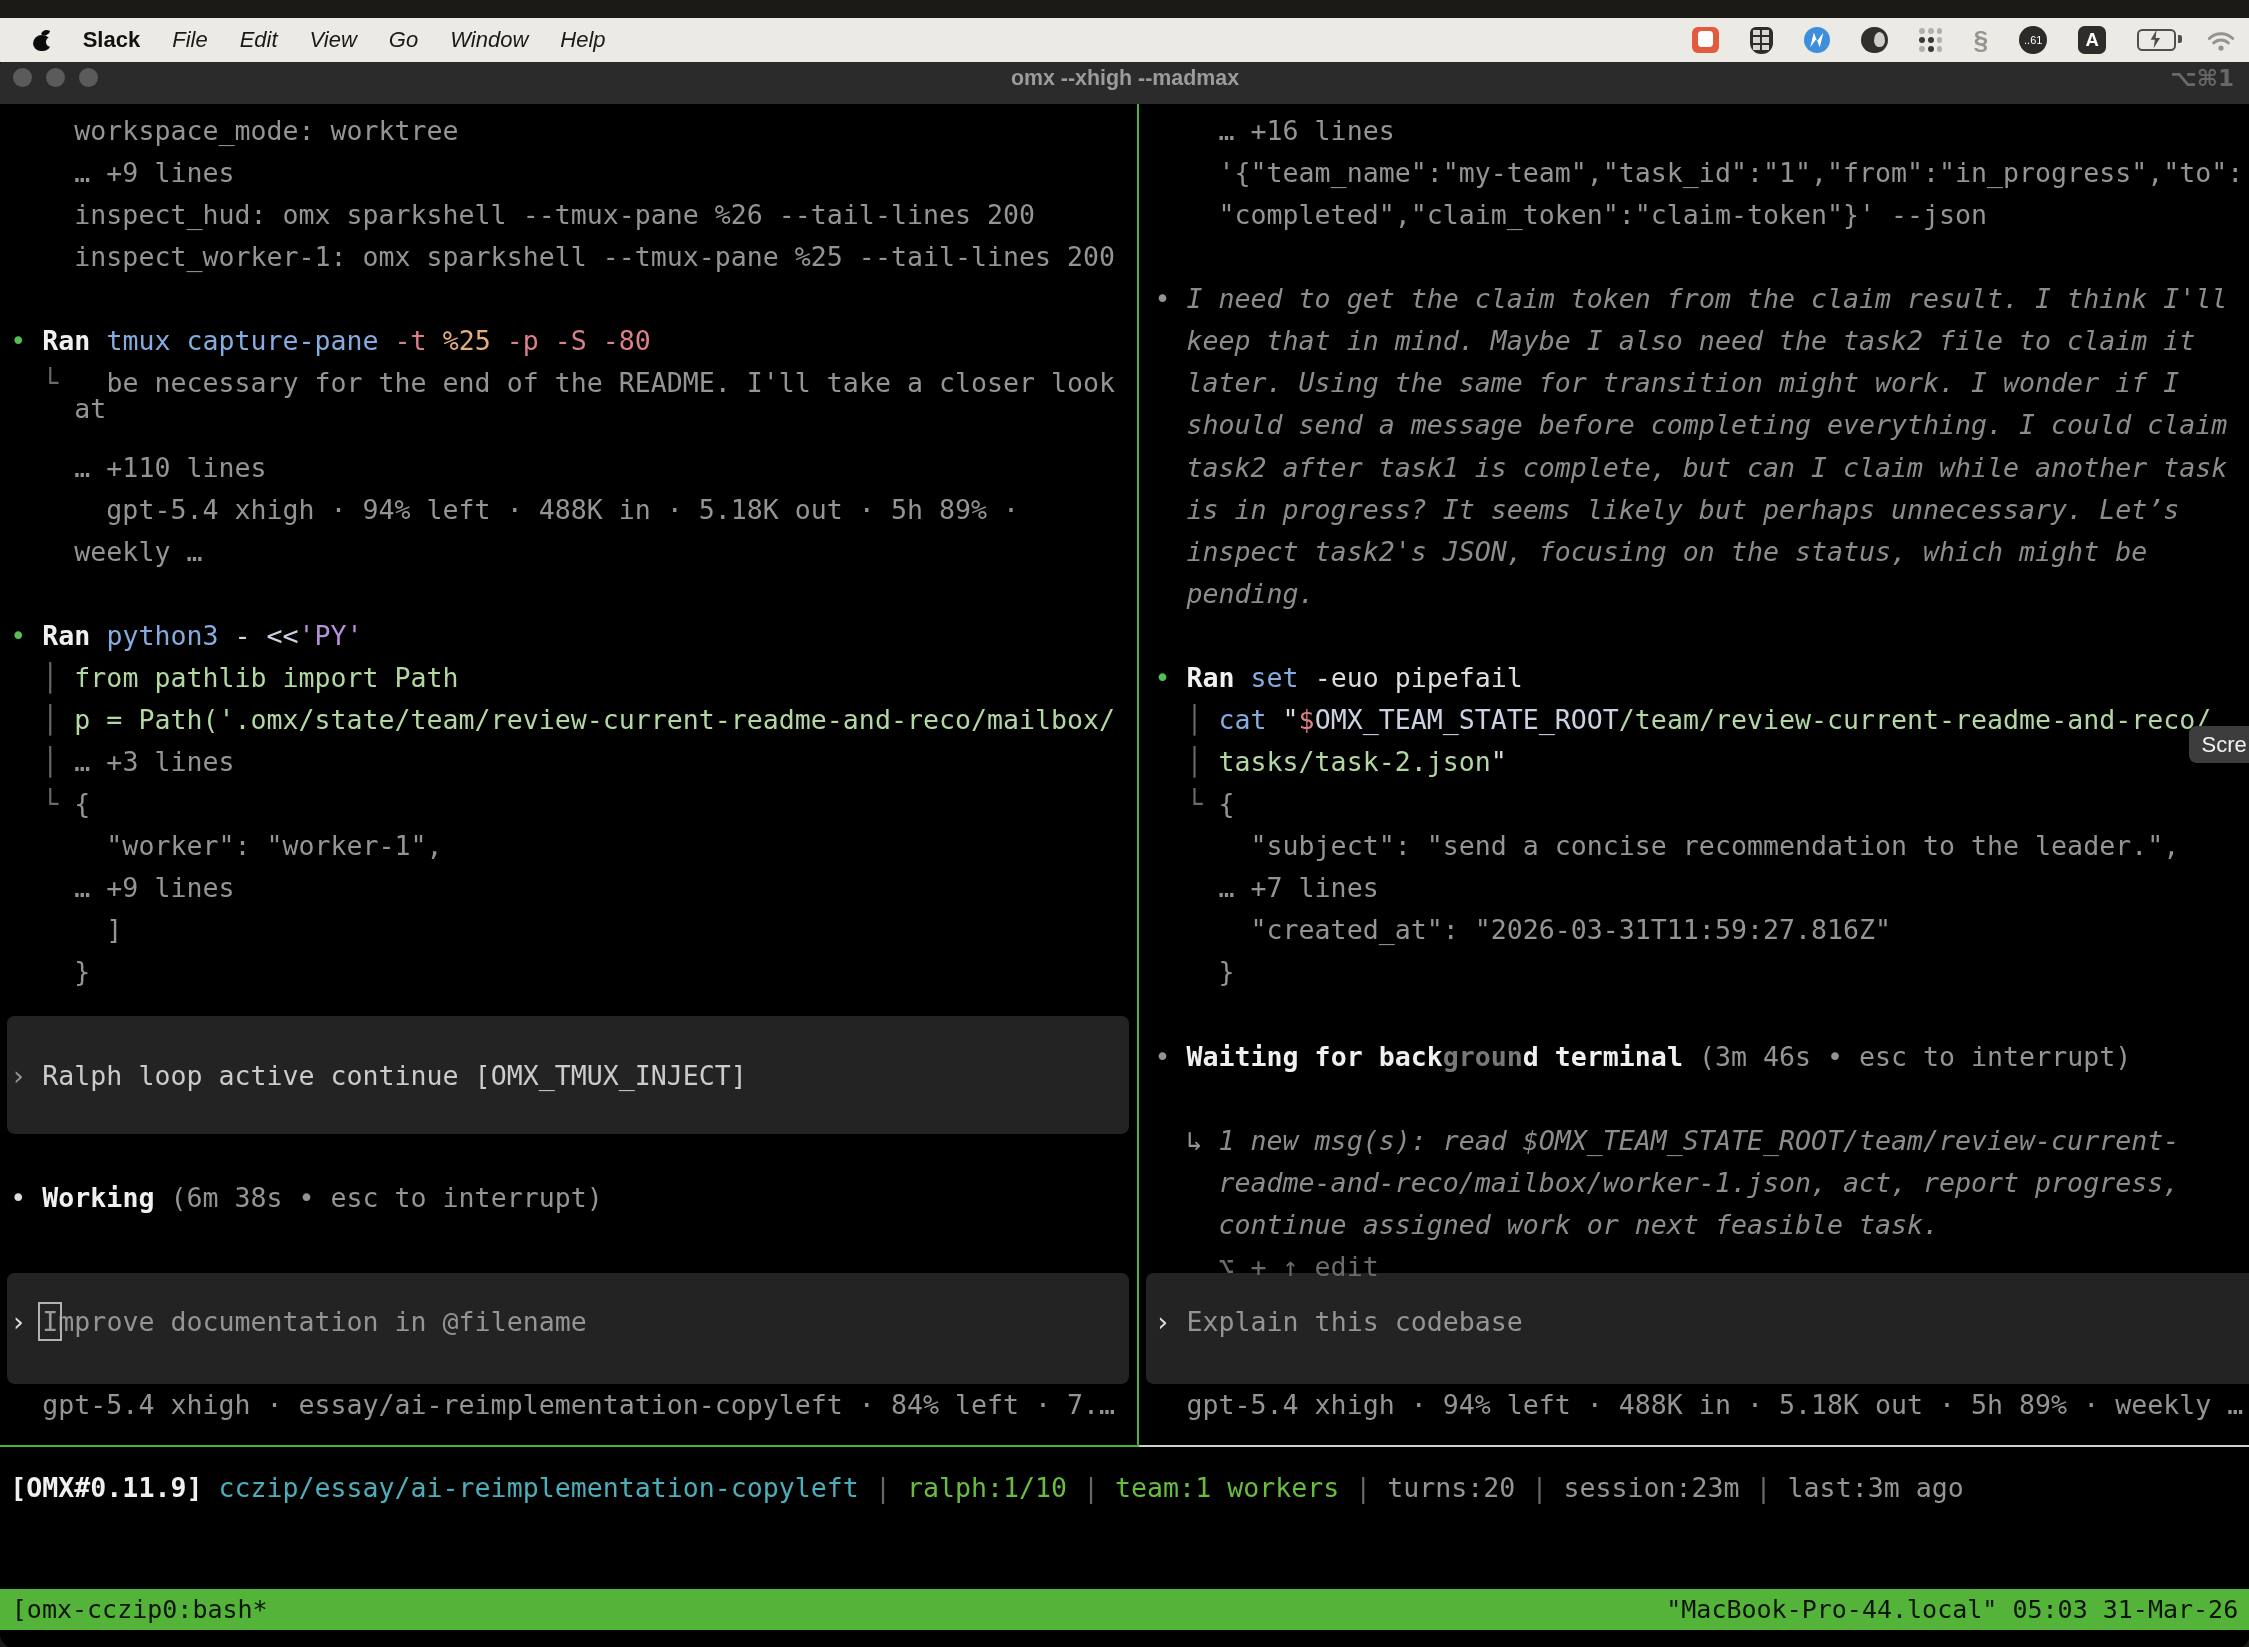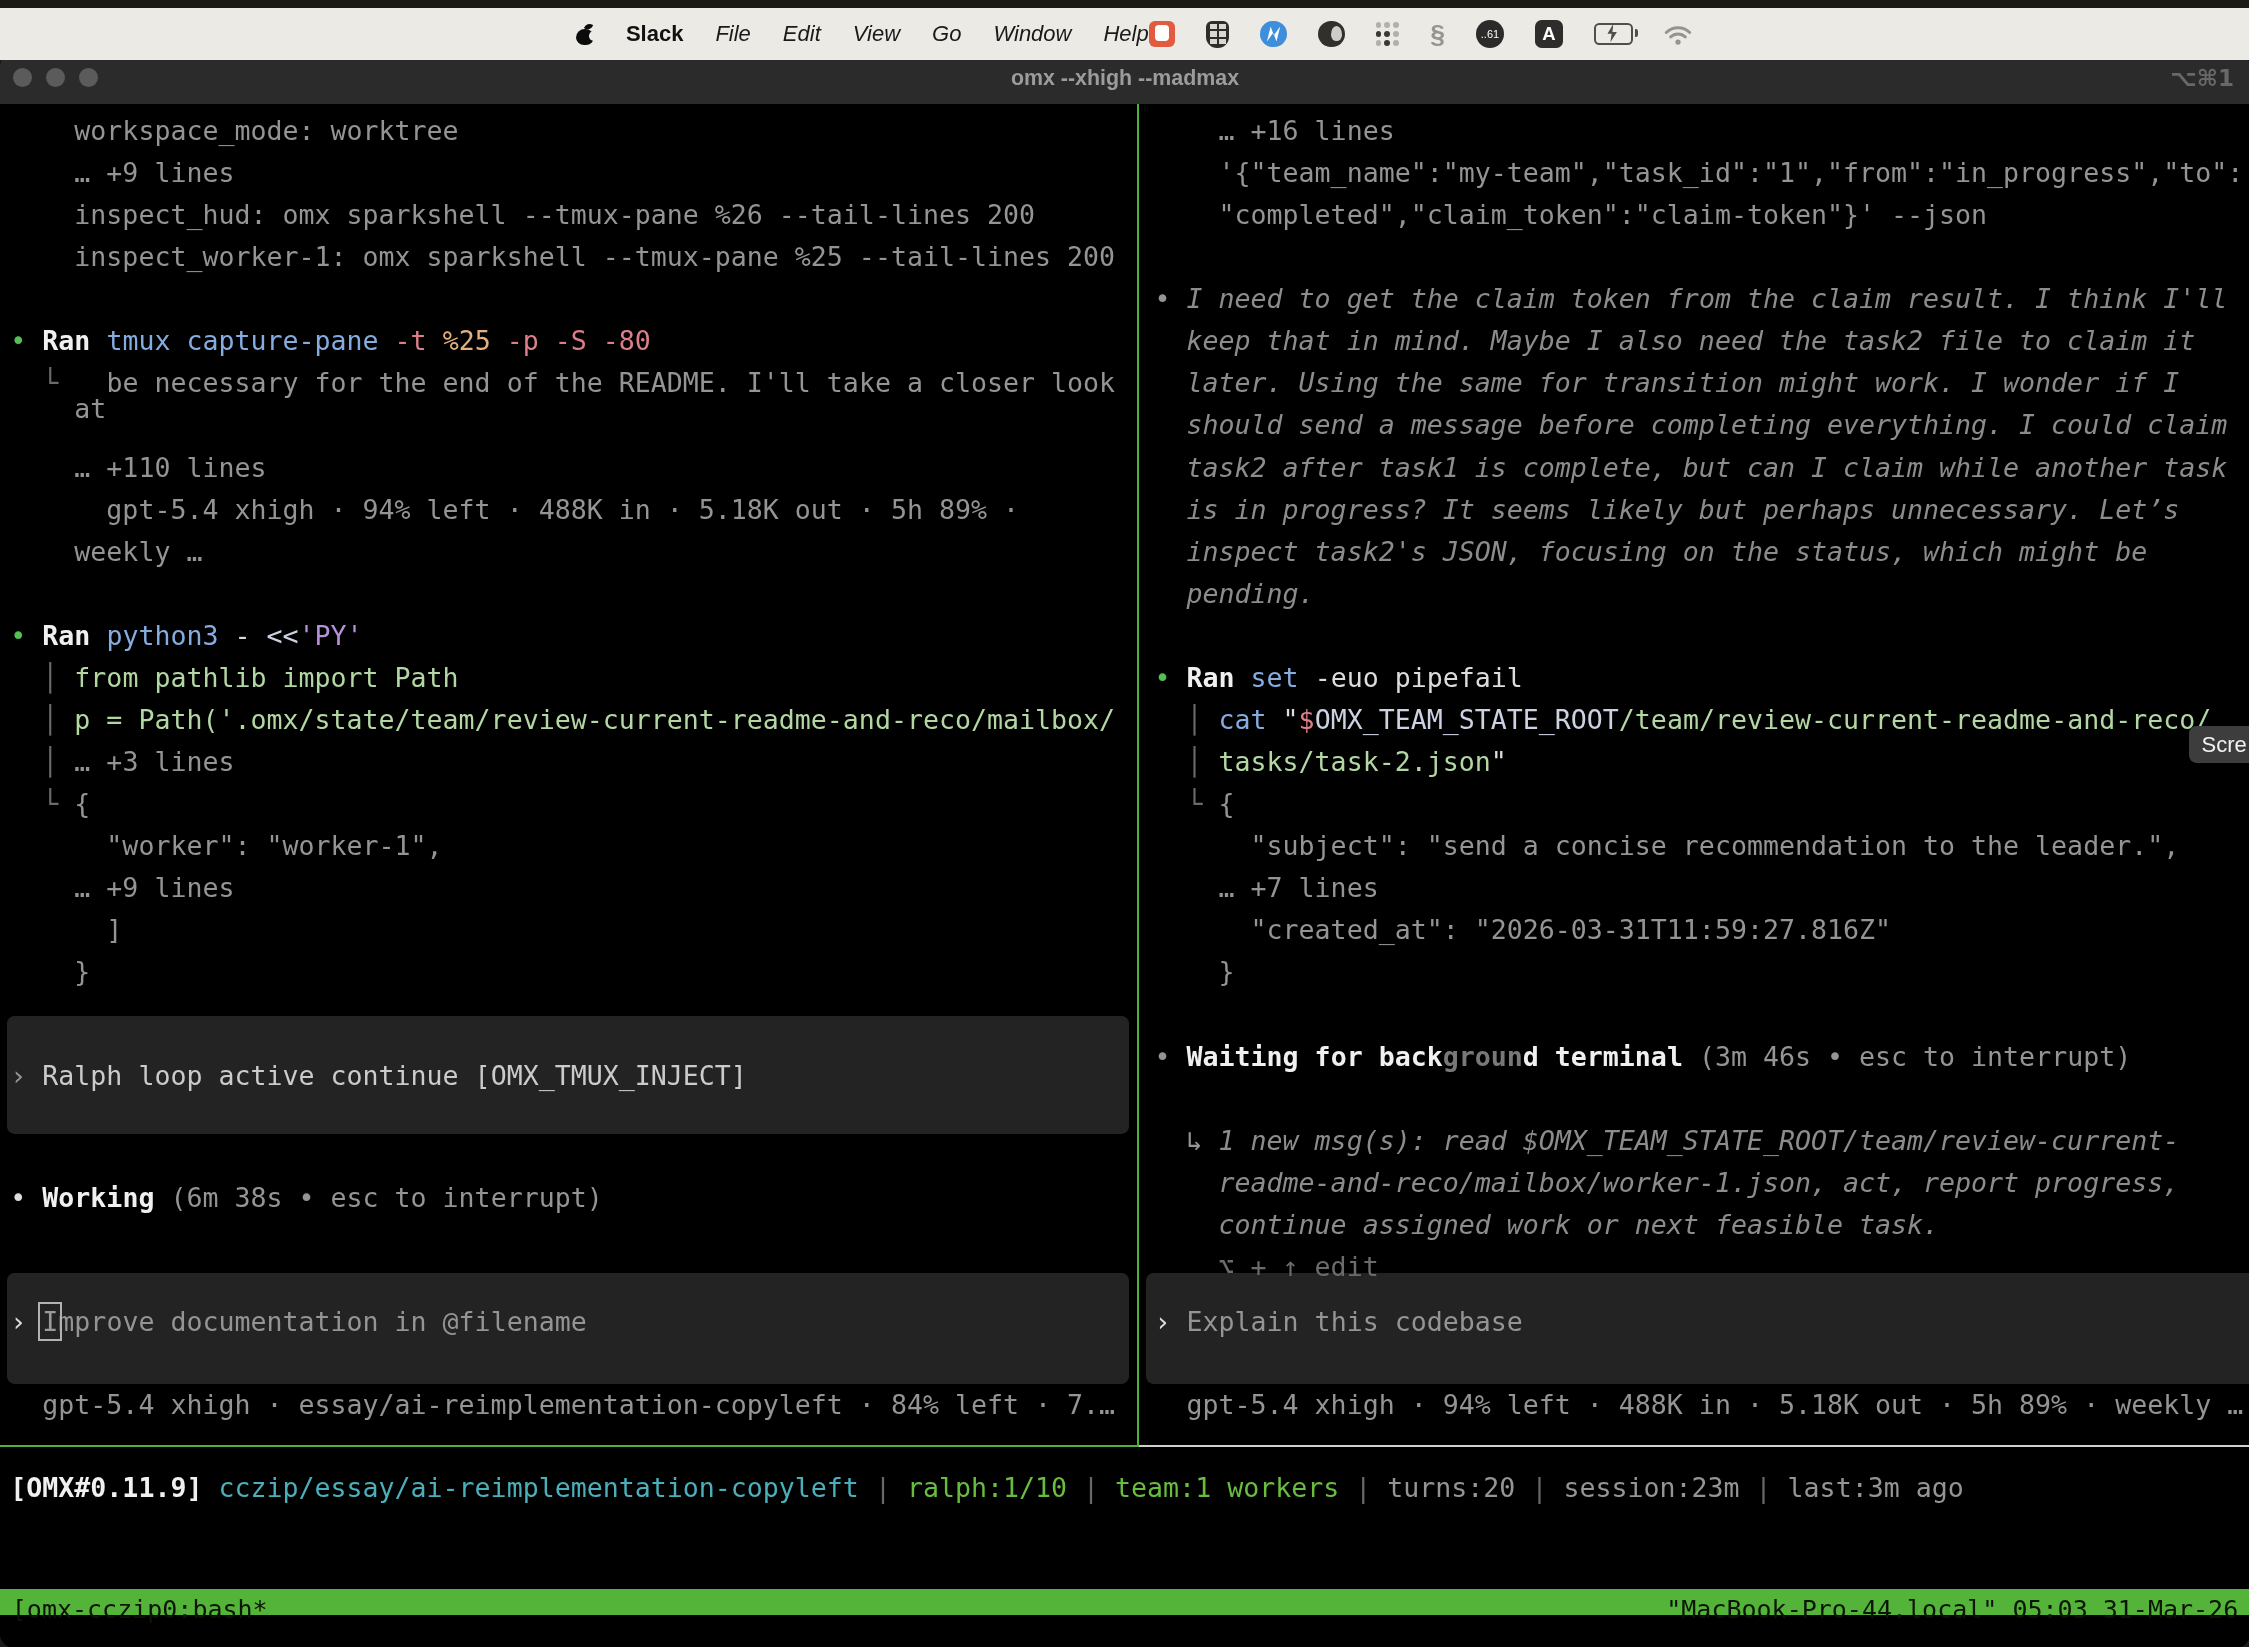--- a/index.html
+++ b/index.html
@@ -1,22 +1,22 @@
 <!DOCTYPE html>
 <html style="font-size:11.8px"><head>
 <meta charset="utf-8">
 <style>
   html,body{margin:0;padding:0;}
   body{
     width:2250px;height:1648px;position:relative;overflow:hidden;
     background:#1b1a16;font-family:"Liberation Sans",sans-serif;
   }
   
-  .menubar{position:absolute;top:8px;left:0;right:0;height:52px;background:#eceae4;
-    display:flex;justify-content:center;align-items:center;z-index:10;}
+  .menubar{position:absolute;top:18px;left:0;right:0;height:44px;background:#eceae4;
+    display:flex;justify-content:space-between;align-items:center;z-index:10;}
   .mb-left{display:flex;align-items:center;gap:32px;padding-left:33px;}
   .menu-app{font-size:22px;font-weight:bold;color:#111;}
   .mb-menus{display:flex;gap:32px;font-style:italic;}
   .menu-item{font-size:22px;color:#1a1a1a;}
   .mb-right{display:flex;align-items:center;gap:31px;padding-right:14.8px;}
   .apple-logo{position:relative;width:17.7px;height:21.4px;display:inline-block;}
   .apple-logo::before{content:'';position:absolute;left:0;bottom:0;width:17.7px;height:15.5px;
     background:#0b0b0b;border-radius:50% 50% 46% 46% / 55% 55% 48% 48%;}
   .apple-logo .leaf{position:absolute;left:8.9px;top:0;width:6.6px;height:7.4px;background:#0b0b0b;
     border-radius:90% 10% 90% 10%;transform:rotate(28deg);}
@@ -72,21 +72,21 @@
   .panel.linput{left:7.4px;top:1169px;width:1122px;height:111px;}
   .panel.rinput{left:7.4px;top:1169px;width:1152px;height:111px;}
   .v-divider{position:absolute;left:1137px;top:0;width:2.2px;height:1343px;background:#4cb238;z-index:3;}
   .h-border{position:absolute;top:1341px;height:2.2px;z-index:3;}
   .h-left{left:0;width:1139px;background:#4cb238;}
   .h-right{left:1139px;right:0;background:#d0d0d0;}
   .status-row{left:10.3px;top:1363px;z-index:3;}
   .tooltip{position:absolute;left:2189px;top:622px;width:68px;height:37px;background:#3d3d3d;
     border-radius:7.4px 0 0 7.4px;color:#f2f2f2;font-size:22px;line-height:37px;padding-left:12.5px;
     box-sizing:border-box;z-index:6;font-family:"Liberation Sans",sans-serif;}
-  .tmuxbar{position:absolute;top:1485px;left:0;right:0;height:26px;background:#54b339;
+  .tmuxbar{position:absolute;top:1485px;left:0;right:0;height:41px;background:#54b339;
     color:#0c1507;display:flex;justify-content:space-between;padding:0 11.8px;box-sizing:border-box;
     font-family:"DejaVu Sans Mono","DejaVu Sans",monospace;font-size:25px;line-height:41px;z-index:4;}
   
   .c-dim{color:#949494;}
   .c-dim2{color:#6b6b6b;}
   .c-dimi{color:#8c8c8c;font-style:italic;}
   .c-midgray{color:#cbcbcb;}
   .c-bright{color:#f0f0f0;font-weight:bold;text-align:center;}
   .c-shimmer{color:#787878;font-weight:bold;}
   .c-white{color:#dcdcdc;}

